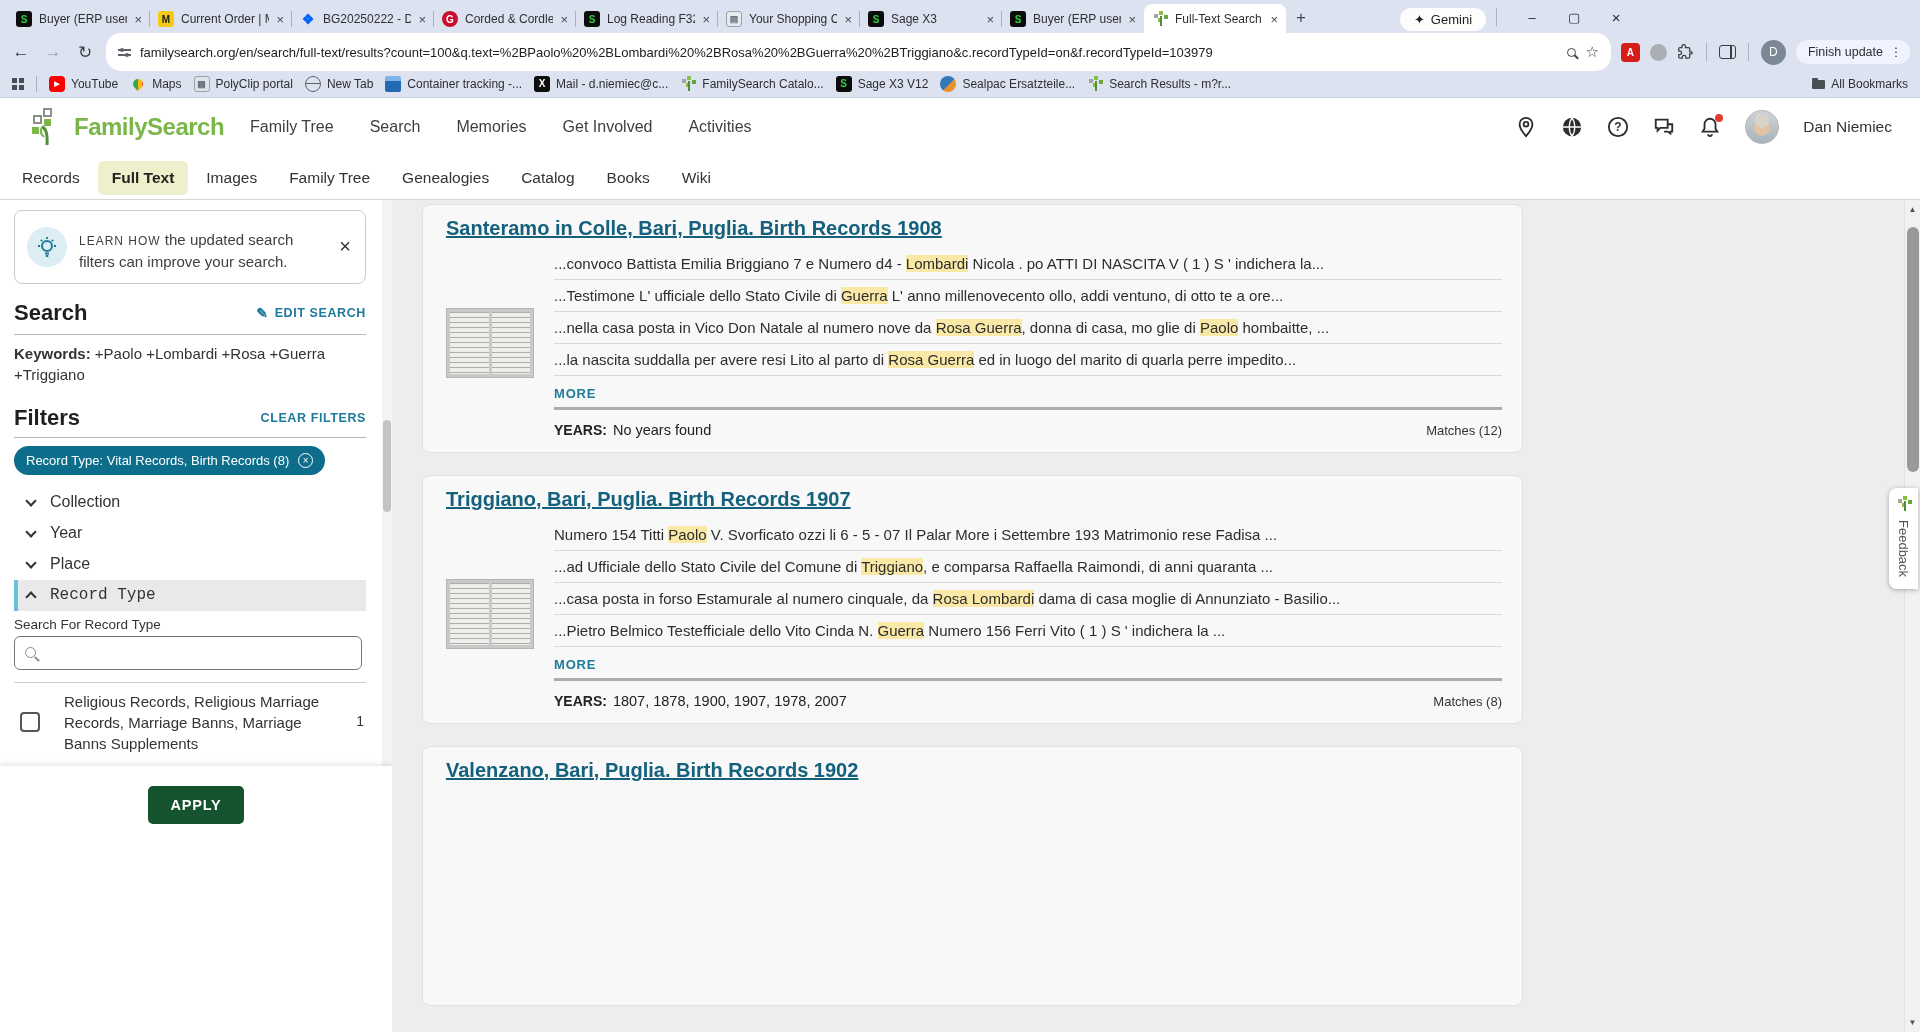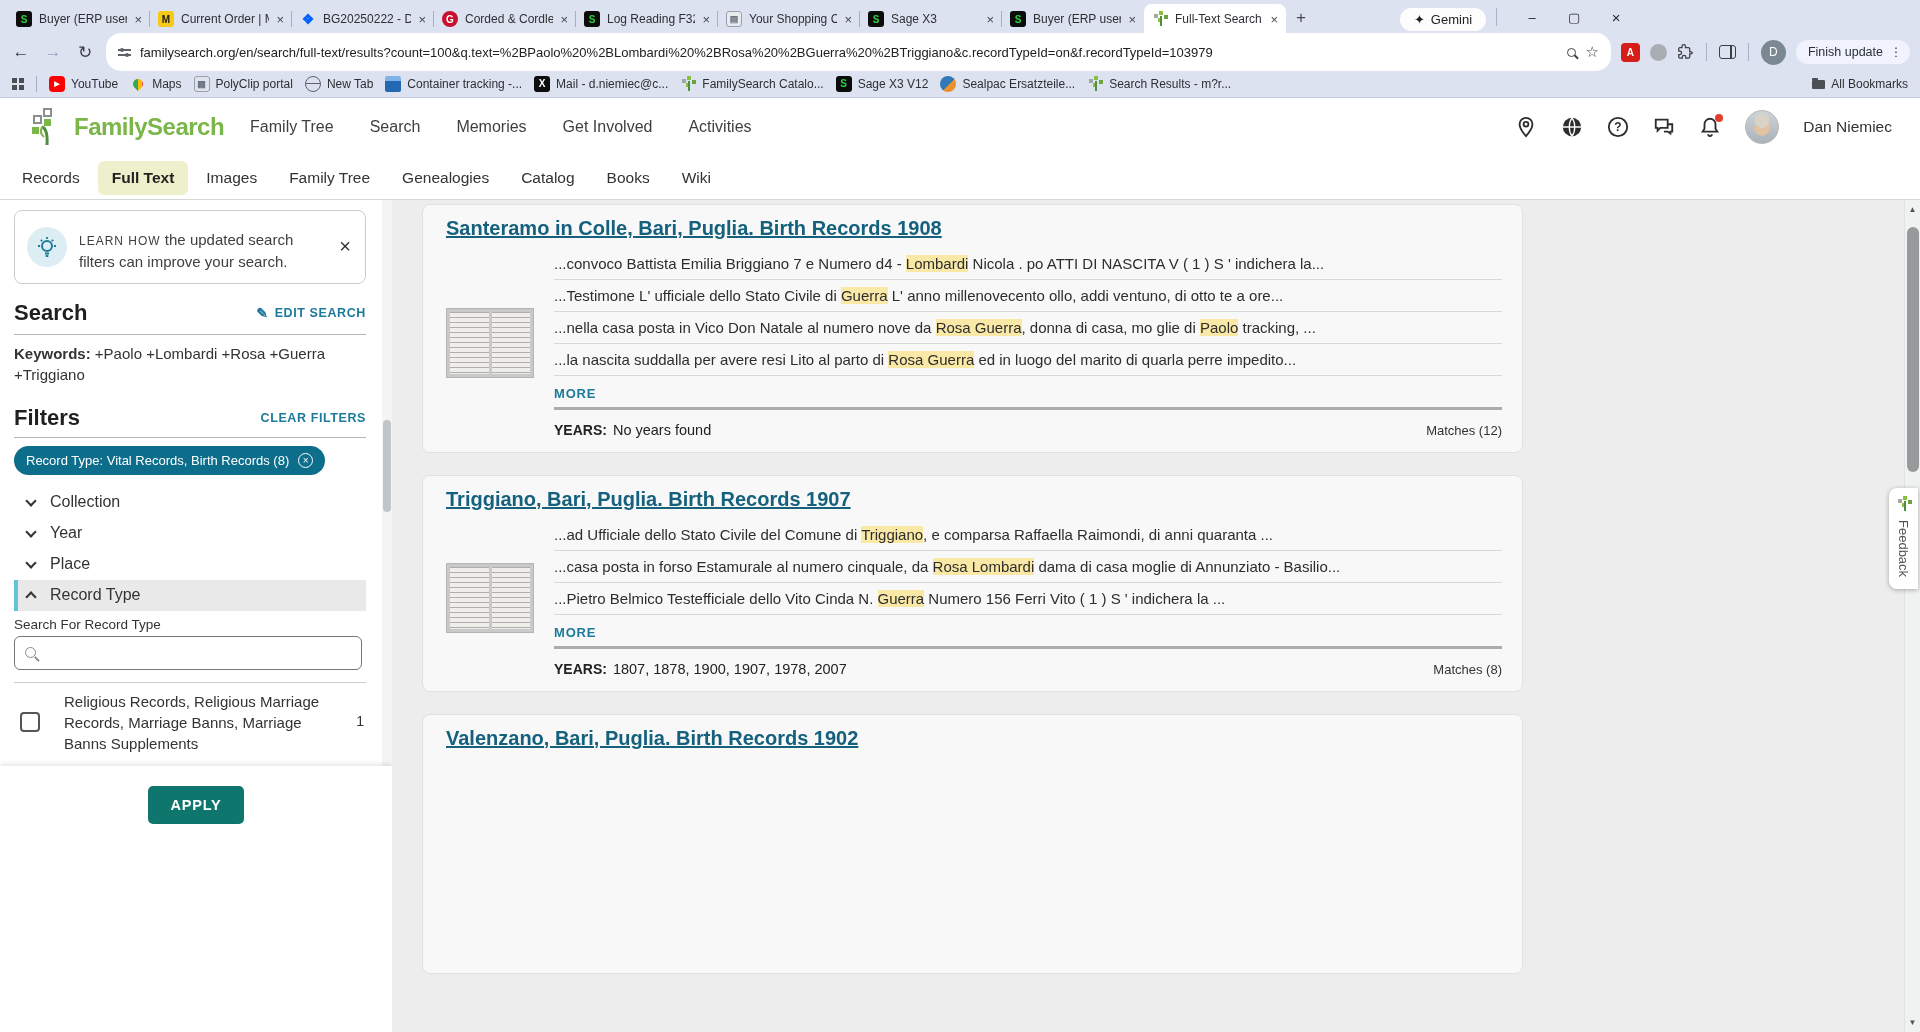--- a/index.html
+++ b/index.html
@@ -98,35 +98,35 @@
   .sb-headrow { display:flex; align-items:center; justify-content:space-between; margin-top:16px; }
   .sb-heading { font-size:22px; font-weight:bold; color:#1f1f1f; }
   .sb-link { font-size:12.5px; font-weight:bold; letter-spacing:.6px; color:#1c7a9c; display:flex; align-items:center; gap:6px; }
   .pencil { font-size:14px; }
   .sb-hr { border:none; border-top:1px solid #b5b5b5; margin-top:8px; }
   .keywords { margin-top:8px; font-size:15px; color:#333; line-height:1.4; width:320px; }
   .chip { display:inline-flex; align-items:center; gap:9px; background:#0d6e8c; color:#fff; border-radius:16px; padding:7px 12px; font-size:13px; margin-top:8px; }
   .chip-x { width:15px; height:15px; border:1.5px solid #fff; border-radius:50%; font-size:10px; line-height:13px; text-align:center; flex:none; }
   .sections { margin-top:12px; }
   .sec-row { display:flex; align-items:center; gap:15px; height:31px; padding-left:13px; font-size:16px; color:#333; }
-  .sec-row.expanded { background:#e9e9e9; border-left:4px solid #63c3d7; padding-left:9px; }
+  .sec-row.expanded { background:#e9e9e9; border-left:4px solid #63c3d7; padding-left:9px;font-family:Liberation Mono, monospace; }
   .chev { width:8px; height:8px; border-right:2px solid #333; border-bottom:2px solid #333; transform:rotate(45deg); margin-top:-3px; flex:none; }
   .chev.up { transform:rotate(-135deg); margin-top:4px; }
   .rt-label { font-size:13.5px; color:#333; margin-top:6px; }
   .rt-input { margin-top:4px; width:348px; height:34px; border:1px solid #767676; border-radius:6px; display:flex; align-items:center; padding:0 10px; gap:8px; background:#fff; }
   .rt-mag { width:11px; height:11px; border:1.8px solid #8a8a8a; border-radius:50%; position:relative; }
   .rt-mag::after { content:""; position:absolute; width:6px; height:1.8px; background:#8a8a8a; right:-5px; bottom:-3px; transform:rotate(45deg); }
   .opts-divider { border:none; border-top:1px solid #ccc; margin-top:12px; }
   .opt { display:flex; align-items:center; gap:24px; padding:8px 2px 8px 6px; font-size:15px; color:#333; line-height:1.4; }
   .cb { width:20px; height:20px; border:2px solid #555; border-radius:4px; flex:none; }
   .cb.checked { background:#0d6e8c; border-color:#0d6e8c; color:#fff; font-size:13px; text-align:center; line-height:18px; }
   .opt-label { flex:1; }
   .opt-count { font-size:14px; color:#333; }
   .sb-footer { position:absolute; left:0; right:0; top:566px; bottom:0; background:#fff; box-shadow:0 -2px 5px rgba(0,0,0,.10); display:flex; justify-content:center; align-items:flex-start; padding-top:20px; }
-  .apply-btn { background:#0f766e; color:#fff; border:none; border-radius:5px; padding:11px 22px; font-size:14.5px; font-weight:bold; letter-spacing:.8px; font-family:inherit; }
+  .apply-btn { background:#14532d; color:#fff; border:none; border-radius:5px; padding:11px 22px; font-size:14.5px; font-weight:bold; letter-spacing:.8px; font-family:inherit; }
   .sb-scrollbar-track { position:absolute; top:0; right:0; width:10px; height:566px; background:#f4f4f4; }
   .sb-scrollbar-thumb { position:absolute; top:220px; right:1px; width:8px; height:92px; background:#c2c5c7; border-radius:4px; }
 
   
   .main { flex:1; background:#ecedec; padding:4px 0 0 30px; position:relative; overflow:hidden; }
   .card { width:1101px; background:#f7f8f7; border:1px solid #e0e2e2; border-radius:8px; padding:12px 20px 14px 23px; margin-bottom:22px; }
   .card-title { font-size:20px; font-weight:bold; color:#14607d; text-decoration:underline; display:inline-block; }
   .card-row { display:flex; align-items:center; gap:20px; margin-top:8px; }
   .thumb { width:88px; height:70px; background:#c9c9c9; border:1px solid #b5b5b5; display:flex; gap:3px; padding:3px; flex:none; }
   .thumb .pg { flex:1; background:#efeeea; background-image:repeating-linear-gradient(180deg, rgba(70,70,70,.38) 0 1px, transparent 1px 5px); }
@@ -435,37 +435,38 @@
 
   <div class="main" id="cards">
       <div class="card"><a class="card-title">Santeramo in Colle, Bari, Puglia. Birth Records 1908</a><div class="card-row">
           <span class="thumb">
             <span class="pg"></span>
             <span class="pg"></span>
           </span>
           <div class="card-col">
             <div class="snip"><span>...convoco Battista Emilia Briggiano 7 e Numero d4 - </span><span class="hl">Lombardi</span><span> Nicola . po ATTI DI NASCITA V ( 1 ) S ' indichera la...</span></div>
             <div class="snip"><span>...Testimone L' ufficiale dello Stato Civile di </span><span class="hl">Guerra</span><span> L' anno millenovecento ollo, addi ventuno, di otto te a ore...</span></div>
-            <div class="snip"><span>...nella casa posta in Vico Don Natale al numero nove da </span><span class="hl">Rosa Guerra</span><span>, donna di casa, mo glie di </span><span class="hl">Paolo</span><span> tracking, ...</span></div>
+            <div class="snip"><span>...nella casa posta in Vico Don Natale al numero nove da </span><span class="hl">Rosa Guerra</span><span>, donna di casa, mo glie di </span><span class="hl">Paolo</span><span> hombaitte, ...</span></div>
             <div class="snip"><span>...la nascita suddalla per avere resi Lito al parto di </span><span class="hl">Rosa Guerra</span><span> ed in luogo del marito di quarla perre impedito... </span></div>
             <div class="more-link">MORE</div>
             <hr class="hr-thick">
             <div class="years-row">
               <span class="years-label">YEARS:</span>
               <span>No years found</span>
               <span class="matches">Matches (12)</span>
             </div>
           </div>
         </div></div>
       <div class="card"><a class="card-title">Triggiano, Bari, Puglia. Birth Records 1907</a><div class="card-row">
           <span class="thumb">
             <span class="pg"></span>
             <span class="pg"></span>
           </span>
           <div class="card-col">
+            <div class="snip"><span>Numero 154 Titti </span><span class="hl">Paolo</span><span> V. Svorficato ozzi li 6 - 5 - 07 Il Palar More i Settembre 193 Matrimonio rese Fadisa ...</span></div>
             <div class="snip"><span>...ad Ufficiale dello Stato Civile del Comune di </span><span class="hl">Triggiano</span><span>, e comparsa Raffaella Raimondi, di anni quaranta ...</span></div>
             <div class="snip"><span>...casa posta in forso Estamurale al numero cinquale, da </span><span class="hl">Rosa Lombardi</span><span> dama di casa moglie di Annunziato - Basilio...</span></div>
             <div class="snip"><span>...Pietro Belmico Testefficiale dello Vito Cinda N. </span><span class="hl">Guerra</span><span> Numero 156 Ferri Vito ( 1 ) S ' indichera la ...</span></div>
             <div class="more-link">MORE</div>
             <hr class="hr-thick">
             <div class="years-row">
               <span class="years-label">YEARS:</span>
               <span>1807, 1878, 1900, 1907, 1978, 2007</span>
               <span class="matches">Matches (8)</span>
             </div>

